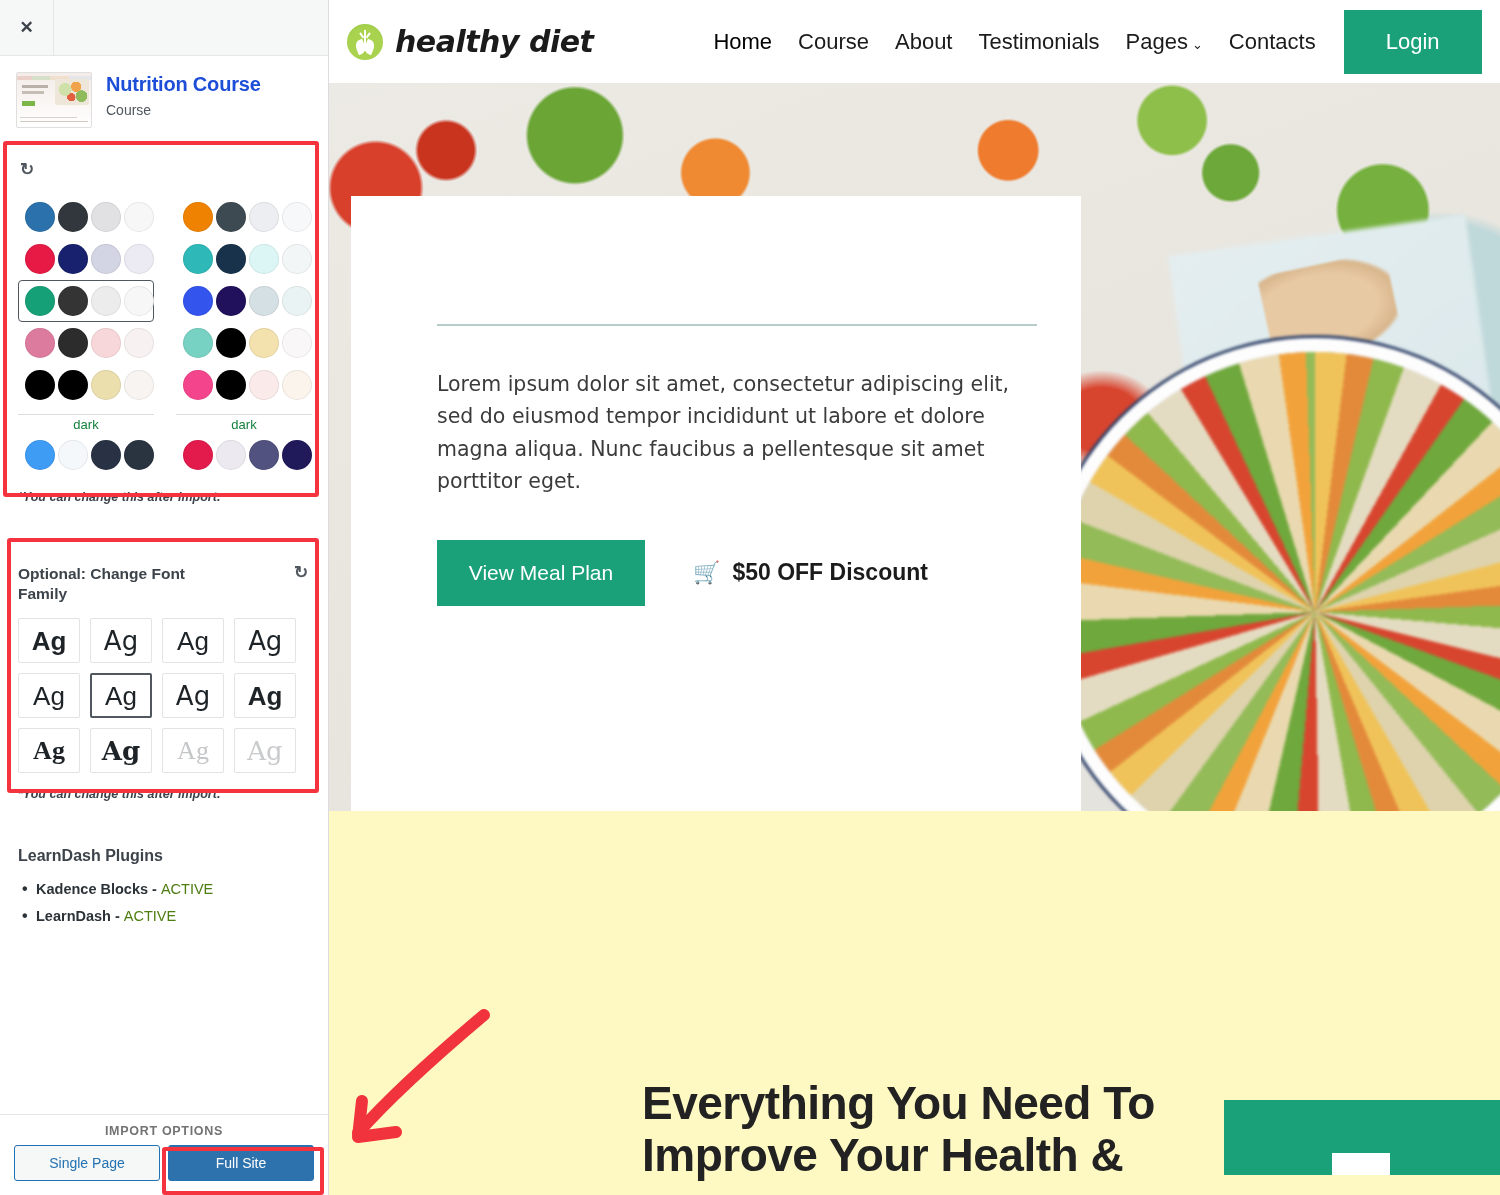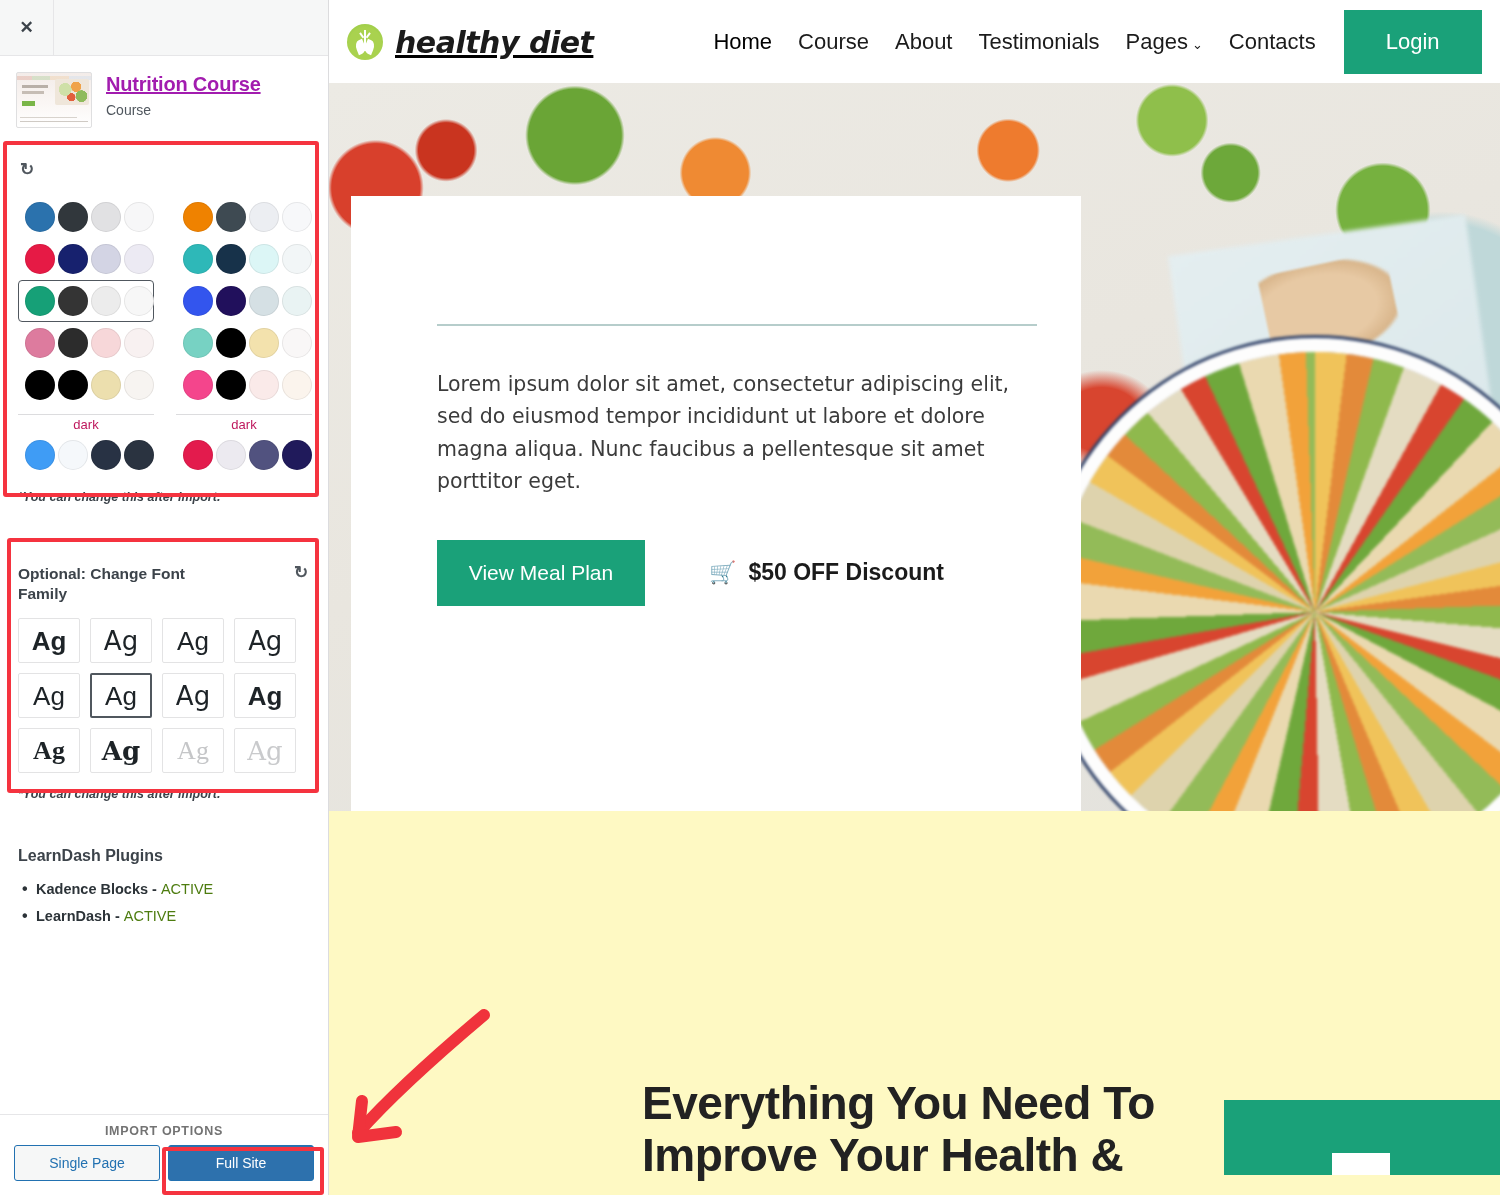--- a/index.html
+++ b/index.html
@@ -47,21 +47,21 @@
                 radial-gradient(circle at 48% 70%, #e2603d 0 16%, transparent 17%),
                 radial-gradient(circle at 78% 66%, #8fbb5c 0 18%, transparent 19%),
                 #efe6da; border-radius:2px; }
   .thumb .tb-l1 { position:absolute; left:5px; top:12px; width:26px; height:3px; background:#b9b0a8; }
   .thumb .tb-l2 { position:absolute; left:5px; top:18px; width:22px; height:3px; background:#c6bdb5; }
   .thumb .tb-btn { position:absolute; left:5px; top:28px; width:13px; height:5px; background:#7ab648; }
   .thumb .tb-bar { position:absolute; left:3px; right:3px; bottom:5px; height:1px; background:#cfcac4; }
   .thumb .tb-bar2 { position:absolute; left:3px; right:14px; bottom:9px; height:1px; background:#d8d3cd; }
   .thumb .tb-strip { position:absolute; left:0; right:0; top:3px; height:4px;
     background: linear-gradient(90deg,#e8c9c0 0 20%, #cfdcc0 20% 45%, #f0dcc6 45% 70%, #e0e4ea 70% 100%); opacity:.8;}
-  .sb-title { font-size: 20px; font-weight: 700; color: #a21caf; line-height: 1.25; letter-spacing: -.2px; text-decoration: underline;}
+  .sb-title { font-size: 20px; font-weight: 700; color: #1d4ed8; line-height: 1.25; letter-spacing: -.2px;}
   .sb-sub { font-size: 14px; color: #50575e; margin-top: 5px; }
 
   
   .hl-box { position: absolute; border: 4px solid #f5333f; border-radius: 3px; pointer-events: none; z-index: 9; }
   #hl-color { left: 3px; top: 141px; width: 316px; height: 356px; }
   #hl-font  { left: 7px; top: 538px; width: 312px; height: 255px; }
   #hl-full  { left: 162px; top: 1147px; width: 162px; height: 48px; }
 
   .panel { padding: 0 18px; position: relative; }
   .panel-hd {
@@ -77,21 +77,21 @@
   .pal-col { display: flex; flex-direction: column; gap: 0; width: 136px; }
   .pal {
     display: flex; gap: 3px; align-items: center;
     padding: 5px 6px; border: 1px solid transparent; border-radius: 4px; cursor: pointer;
   }
   .pal.selected { border-color: #50575e; }
   .dot { width: 30px; height: 30px; border-radius: 50%; flex: 0 0 30px; }
   .dot.lt { box-shadow: inset 0 0 0 1px rgba(0,0,0,.07); }
   .dark-sep { display: flex; flex-direction: column; align-items: center; margin: 8px 0 2px; }
   .dark-sep .line { width: 136px; height: 1px; background: #dcdcde; }
-  .dark-sep .txt { font-size: 13px; color: #be185d; margin-top: 2px; }
+  .dark-sep .txt { font-size: 13px; color: #15803d; margin-top: 2px; }
   .note { font-size: 12.5px; font-style: italic; font-weight: 700; color: #3c434a; margin-top: 14px; }
 
   #font-panel { margin-top: 60px; }
   .font-grid { display: grid; grid-template-columns: repeat(4, 62px); gap: 10px; margin-top: 14px; }
   .font-cell {
     height: 45px; border: 1px solid #e3e3e4; border-radius: 2px; background: #fff;
     display: flex; align-items: center; justify-content: center;
     font-size: 26px; color: #1d2327; cursor: pointer; line-height: 1;
   }
   .font-cell.selected { border: 2px solid #50575e; }
@@ -125,21 +125,21 @@
     display: flex; align-items: center; justify-content: center; }
   .btn-primary { flex: 1; height: 36px; border: 1px solid #2271b1; border-radius: 3px;
     background: #2d71ad; color: #fff; font-size: 14px; cursor: pointer;
     display: flex; align-items: center; justify-content: center; }
 
   
   .preview { position: absolute; left: 329px; top: 0; width: 1171px; height: 1195px;
     background: #f1f0ee; overflow: hidden; }
   .site-header { position: relative; z-index: 5; height: 83px; background: #fff;
     display: flex; align-items: center; padding-left: 18px; }
-  .logo-wrap { display: flex; align-items: flex-end; gap: 12px; text-decoration: underline; }
+  .logo-wrap { display: flex; align-items: flex-start; gap: 12px; }
   .logo-mark { width: 36px; height: 36px; border-radius: 50%;
     background: radial-gradient(circle at 50% 55%, #a9d24f 0 60%, #8cc63e 100%);
     position: relative; }
   .logo-mark .leafA { position:absolute; left:9px; top:16px; width:9px; height:14px;
     background:#fff; border-radius: 60% 0 60% 0; transform: rotate(-22deg); }
   .logo-mark .leafB { position:absolute; left:18px; top:16px; width:9px; height:14px;
     background:#fff; border-radius: 0 60% 0 60%; transform: rotate(22deg); }
   .logo-mark .stem { position:absolute; left:17px; top:11px; width:2px; height:16px; background:#fff; }
   .logo-mark .ray { position:absolute; width:2px; height:6px; background:#fff; left:17px; top:6px;}
   .logo-mark .ray.r1{ transform: rotate(-35deg) translateX(-4px); }
@@ -187,21 +187,21 @@
     border-radius: 50%; background: repeating-radial-gradient(circle at 50% 50%, #e6ddcc 0 6px, #ded4c0 6px 11px);
     opacity:.85; filter: blur(1px); z-index:-1;}
 
   .hero-card { position: absolute; left: 22px; top: 196px; width: 730px; height: 710px;
     background: #fff; padding: 62px 60px 0 86px; }
   .hero-h1 { font-family: "Liberation Sans Narrow","Liberation Sans", sans-serif;
     font-weight: 700; font-size: 86px; line-height: .98; color: #222222; letter-spacing: -1px; }
   .hero-rule { width: 600px; height: 2px; background: #b6cdcb; margin: 66px 0 0; }
   .hero-p { margin-top: 42px; font-size: 20.5px; line-height: 1.58; color: #3b3b3b;
     font-family: "DejaVu Sans", sans-serif; max-width: 590px; }
-  .hero-actions { display: flex; align-items: center; gap: 64px; margin-top: 42px; }
+  .hero-actions { display: flex; align-items: center; gap: 48px; margin-top: 42px; }
   .meal-btn { width: 208px; height: 66px; background: #1aa179; color: #fff;
     display: flex; align-items: center; justify-content: center; cursor: pointer;
     font-family: "Liberation Sans Narrow","Liberation Sans", sans-serif; font-size: 21px; }
   .discount { display: flex; align-items: center; gap: 12px; cursor: pointer;
     font-family: "Liberation Sans Narrow","Liberation Sans", sans-serif;
     font-size: 23px; font-weight: 700; color: #1b1b1b; }
   .cart-icon { color: #e0342c; font-size: 22px; }
 
   .lower { position: absolute; left: 0; top: 811px; width: 1171px; height: 432px;
     background: #fef9c3; }

